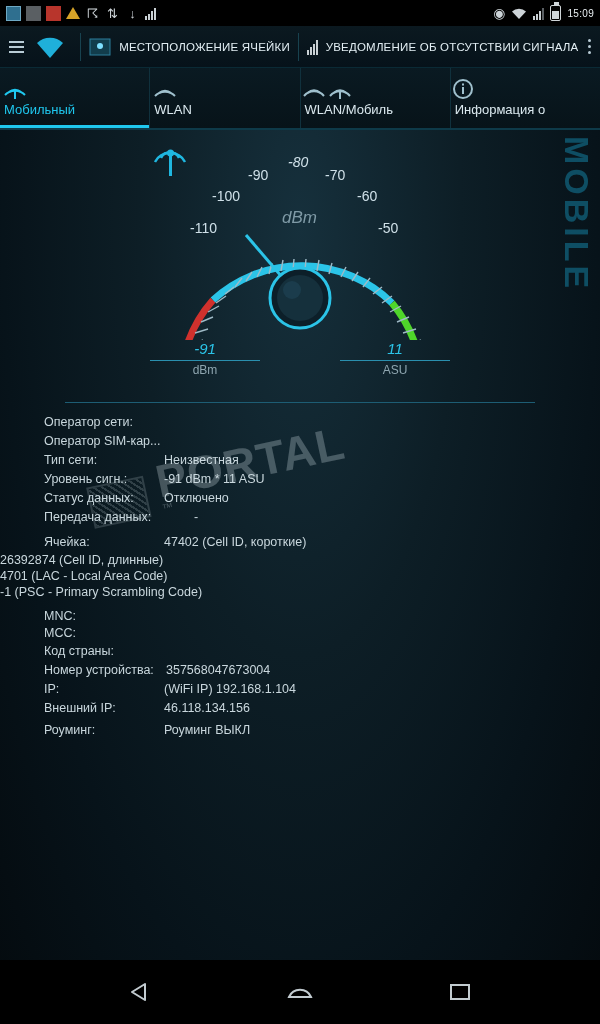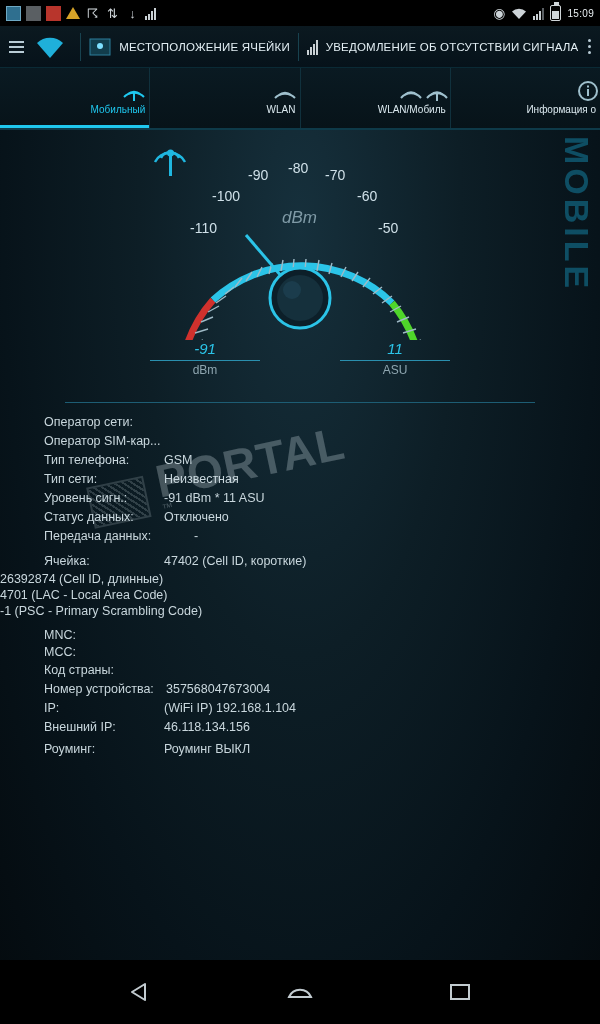--- a/index.html
+++ b/index.html
@@ -91,23 +91,23 @@
   .ab-overflow i { width: 3px; height: 3px; background: #b9ccd6; border-radius: 50%; display: block; }
 
   
   .tabs {
     display: flex; height: 62px; width: 100%;
     background: linear-gradient(#0a1a22,#071319);
     border-bottom: 2px solid #0e3a49;
   }
   .tab {
     flex: 1 1 0; min-width: 0;
-    display: flex; flex-direction: column; align-items: flex-end; justify-content: center;
+    display: flex; flex-direction: column; align-items: flex-start; justify-content: center;
     gap: 2px;
-    font-size: 10px; color: #dbe9ef;
+    font-size: 13px; color: #dbe9ef;
     border-right: 1px solid #10313d;
     position: relative;
     overflow: hidden;
   }
   .tab:last-child { border-right: none; }
   .tab .tlabel { white-space: nowrap; overflow: hidden; text-overflow: clip; padding: 0 4px; }
   .tab.active { color: #18c8f0; }
   .tab.active::after {
     content: ""; position: absolute; bottom: 0; left: 0; right: 0; height: 3px; background: #1fc8ef;
   }
@@ -371,21 +371,21 @@
 
       <circle cx="300" cy="168" r="30" fill="#0c1f29" stroke="#2bc4e8" stroke-width="3"></circle>
       <circle cx="300" cy="168" r="23" fill="#15303c"></circle>
       <circle cx="292" cy="160" r="9" fill="#1d4050" opacity=".8"></circle>
     </svg>
 
     <div style="position:absolute;left:0;top:0;width:600px;height:210px;color:#cfe0e8;font-size:14px;">
       <span style="position:absolute;left:190px;top:90px;">-110</span>
       <span style="position:absolute;left:212px;top:58px;">-100</span>
       <span style="position:absolute;left:248px;top:37px;">-90</span>
-      <span style="position:absolute;left:288px;top:30px;">-80</span>
+      <span style="position:absolute;left:288px;top:24px;font-style:italic;">-80</span>
       <span style="position:absolute;left:325px;top:37px;">-70</span>
       <span style="position:absolute;left:357px;top:58px;">-60</span>
       <span style="position:absolute;left:378px;top:90px;">-50</span>
       <span style="position:absolute;left:282px;top:78px;color:#7f9aa6;font-size:17px;font-style:italic;">dBm</span>
     </div>
   </div>
 
   <div class="readouts">
     <div class="ro ro-left">
       <div class="val">-91</div>
@@ -411,24 +411,20 @@
 
     <div class="row">
       <div class="k">Оператор сети:</div>
       <div class="v"></div>
     </div>
     <div class="row">
       <div class="k" style="width:150px;flex:0 0 150px">Оператор SIM-кар...</div>
       <div class="v"></div>
     </div>
     <div class="row">
-      <div class="k">Тип телефона:</div>
-      <div class="v">GSM</div>
-    </div>
-    <div class="row">
       <div class="k">Тип сети:</div>
       <div class="v">Неизвестная</div>
     </div>
     <div class="row">
       <div class="k">Уровень сигн.:</div>
       <div class="v">-91 dBm * 11 ASU</div>
     </div>
     <div class="row">
       <div class="k">Статус данных:</div>
       <div class="v">Отключено</div>

